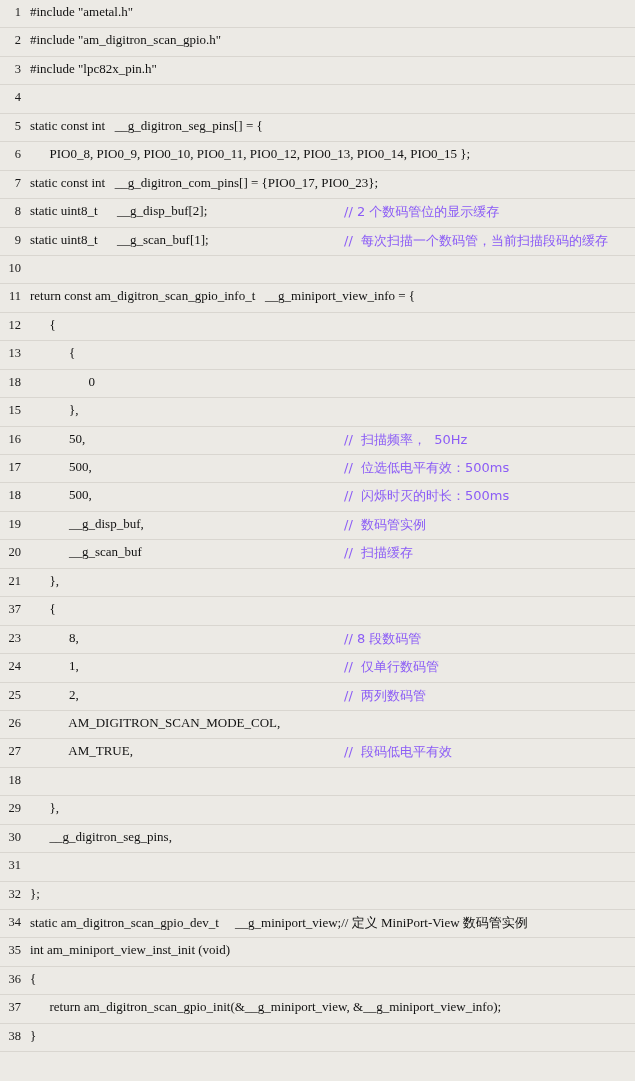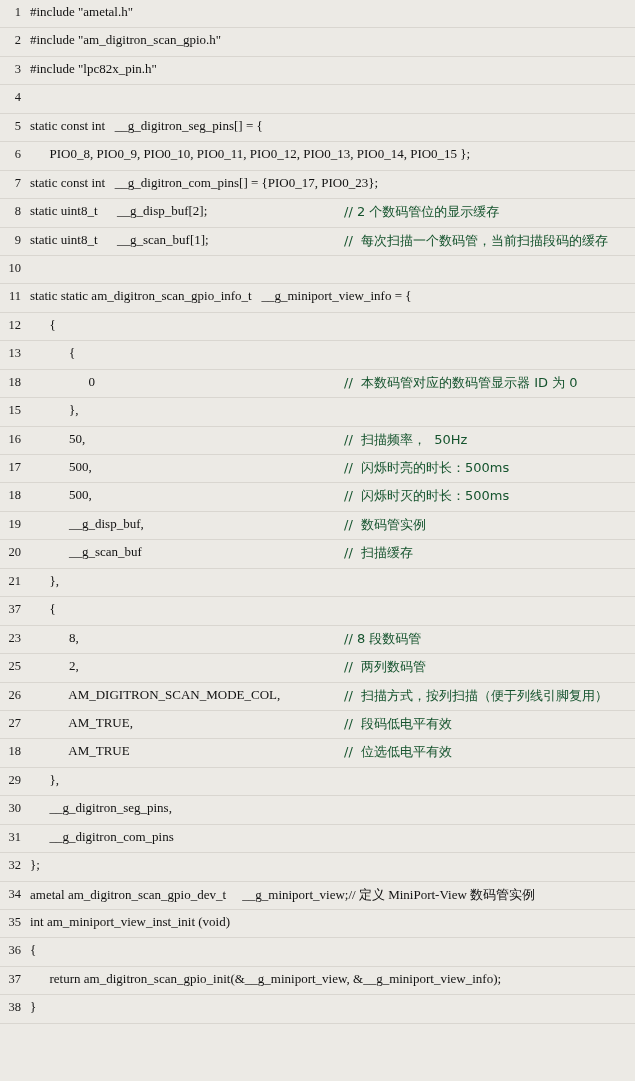--- a/index.html
+++ b/index.html
@@ -52,21 +52,21 @@
     color: #111;
     box-sizing: border-box;
     overflow: hidden;
   }
   .code-cell .cmt {
     position: absolute;
     left: 318px;
     top: 4px;
     white-space: pre;
     font-size: 13px;
-    color: #14532d;
+    color: #8b5cf6;
   }
   .zh {
     font-family: "DejaVu Sans", sans-serif;
     font-size: 12px;
   }
 </style>
 </head>
 <body>
 
 <div class="code-listing" id="listing">
@@ -105,45 +105,45 @@
     <div class="code-row">
       <div class="gutter">9</div>
       <div class="code-cell"><span>static uint8_t      __g_scan_buf[1];</span><span class="cmt zh">//  每次扫描一个数码管，当前扫描段码的缓存</span></div>
     </div>
     <div class="code-row">
       <div class="gutter">10</div>
       <div class="code-cell"><span></span></div>
     </div>
     <div class="code-row">
       <div class="gutter">11</div>
-      <div class="code-cell"><span>static static am_digitron_scan_gpio_info_t   __g_miniport_view_info = {</span></div>
+      <div class="code-cell"><span>return const am_digitron_scan_gpio_info_t   __g_miniport_view_info = {</span></div>
     </div>
     <div class="code-row">
       <div class="gutter">12</div>
       <div class="code-cell"><span>      {</span></div>
     </div>
     <div class="code-row">
       <div class="gutter">13</div>
       <div class="code-cell"><span>            {</span></div>
     </div>
     <div class="code-row">
       <div class="gutter">18</div>
-      <div class="code-cell"><span>                  0</span><span class="cmt zh">//  本数码管对应的数码管显示器 ID 为 0</span></div>
+      <div class="code-cell"><span>                  0</span></div>
     </div>
     <div class="code-row">
       <div class="gutter">15</div>
       <div class="code-cell"><span>            },</span></div>
     </div>
     <div class="code-row">
       <div class="gutter">16</div>
       <div class="code-cell"><span>            50,</span><span class="cmt zh">//  扫描频率，  50Hz</span></div>
     </div>
     <div class="code-row">
       <div class="gutter">17</div>
-      <div class="code-cell"><span>            500,</span><span class="cmt zh">//  闪烁时亮的时长：500ms</span></div>
+      <div class="code-cell"><span>            500,</span><span class="cmt zh">//  位选低电平有效：500ms</span></div>
     </div>
     <div class="code-row">
       <div class="gutter">18</div>
       <div class="code-cell"><span>            500,</span><span class="cmt zh">//  闪烁时灭的时长：500ms</span></div>
     </div>
     <div class="code-row">
       <div class="gutter">19</div>
       <div class="code-cell"><span>            __g_disp_buf,</span><span class="cmt zh">//  数码管实例</span></div>
     </div>
     <div class="code-row">
@@ -156,54 +156,56 @@
     </div>
     <div class="code-row">
       <div class="gutter">37</div>
       <div class="code-cell"><span>      {</span></div>
     </div>
     <div class="code-row">
       <div class="gutter">23</div>
       <div class="code-cell"><span>            8,</span><span class="cmt zh">// 8 段数码管</span></div>
     </div>
     <div class="code-row">
+      <div class="gutter">24</div>
+      <div class="code-cell"><span>            1,</span><span class="cmt zh">//  仅单行数码管</span></div>
+    </div>
+    <div class="code-row">
       <div class="gutter">25</div>
       <div class="code-cell"><span>            2,</span><span class="cmt zh">//  两列数码管</span></div>
     </div>
     <div class="code-row">
       <div class="gutter">26</div>
-      <div class="code-cell"><span>            AM_DIGITRON_SCAN_MODE_COL,</span><span class="cmt zh">//  扫描方式，按列扫描（便于列线引脚复用）</span></div>
+      <div class="code-cell"><span>            AM_DIGITRON_SCAN_MODE_COL,</span></div>
     </div>
     <div class="code-row">
       <div class="gutter">27</div>
       <div class="code-cell"><span>            AM_TRUE,</span><span class="cmt zh">//  段码低电平有效</span></div>
     </div>
     <div class="code-row">
       <div class="gutter">18</div>
-      <div class="code-cell"><span>            AM_TRUE</span><span class="cmt zh">//  位选低电平有效</span></div>
     </div>
     <div class="code-row">
       <div class="gutter">29</div>
       <div class="code-cell"><span>      },</span></div>
     </div>
     <div class="code-row">
       <div class="gutter">30</div>
       <div class="code-cell"><span>      __g_digitron_seg_pins,</span></div>
     </div>
     <div class="code-row">
       <div class="gutter">31</div>
-      <div class="code-cell"><span>      __g_digitron_com_pins</span></div>
     </div>
     <div class="code-row">
       <div class="gutter">32</div>
       <div class="code-cell"><span>};</span></div>
     </div>
     <div class="code-row">
       <div class="gutter">34</div>
-      <div class="code-cell"><span>ametal am_digitron_scan_gpio_dev_t     __g_miniport_view;// 定义 MiniPort-View 数码管实例</span></div>
+      <div class="code-cell"><span>static am_digitron_scan_gpio_dev_t     __g_miniport_view;// 定义 MiniPort-View 数码管实例</span></div>
     </div>
     <div class="code-row">
       <div class="gutter">35</div>
       <div class="code-cell"><span>int am_miniport_view_inst_init (void)</span></div>
     </div>
     <div class="code-row">
       <div class="gutter">36</div>
       <div class="code-cell"><span>{</span></div>
     </div>
     <div class="code-row">

